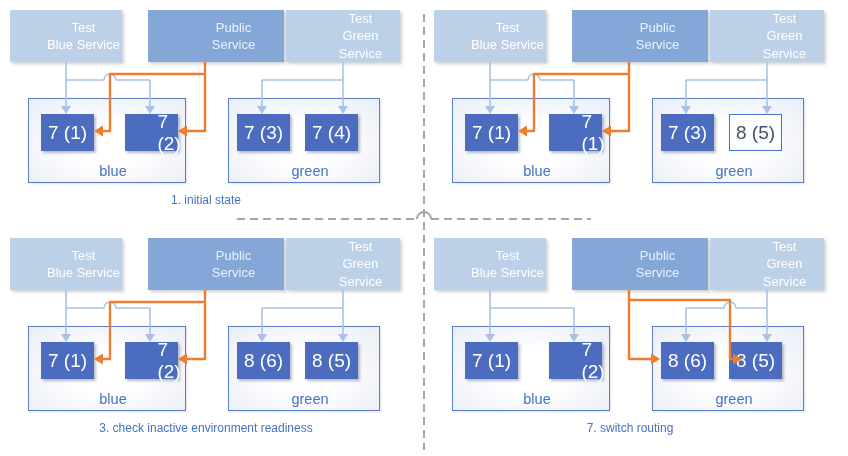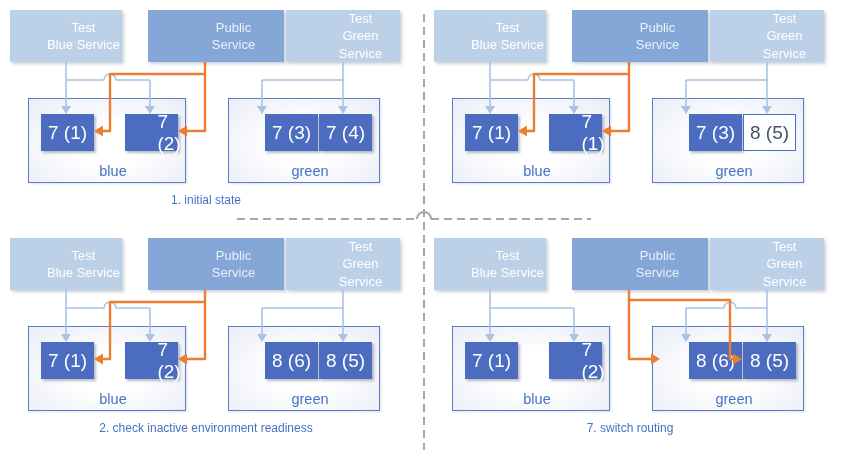--- a/index.html
+++ b/index.html
@@ -30,21 +30,21 @@
   .env-blue  { left: 28px;  width: 158px; }
   .env-green { left: 228px; width: 152px; }
 
   .pod {
     position: absolute; top: 15px; width: 53px; height: 37px;
     display: flex; align-items: center; justify-content: center;
     font-size: 19px; color: #ffffff; background: var(--pod-fill, #4b6cbf);
     box-shadow: 1.5px 1.5px 2.5px rgba(80,90,110,.4);
   }
   .env-blue  .pod-a { left: 12px; } .env-blue  .pod-b { left: 96px; padding-left: 35px; }
-  .env-green .pod-a { left: 8px; margin-left: 28px; }  .env-green .pod-b { left: 90px; text-align: center; }
+  .env-green .pod-a { left: 8px; }  .env-green .pod-b { left: 76px; text-align: center; }
   .pod.outlined {
     background: #fdfeff; border: 1px solid var(--accent-blue, #4472c4);
     color: #44546a; box-shadow: none;
   }
 
   .envlabel {
     position: absolute; left: 12px; right: 0; bottom: 3px; text-align: center;
     font-size: 14.5px; color: var(--accent-blue, #4472c4);
   }
   .caption {
@@ -200,21 +200,21 @@
       <div class="pod pod-b">7 (2)</div>
       <div class="envlabel">blue</div>
     </div>
 
     <div class="env env-green">
       <div class="pod pod-a">8 (6)</div>
       <div class="pod pod-b">8 (5)</div>
       <div class="envlabel">green</div>
     </div>
 
-    <div class="caption">2. check inactive environment readiness</div>
+    <div class="caption">3. check inactive environment readiness</div>
   </div>
     <div class="panel" style="left: 424px; top: 228px;">
     <div class="svcbox s1">
       <span>Test</span>
       <span>Blue Service</span>
     </div>
     <div class="svcbox s2">
       <span>Public</span>
       <span>Service</span>
     </div>

